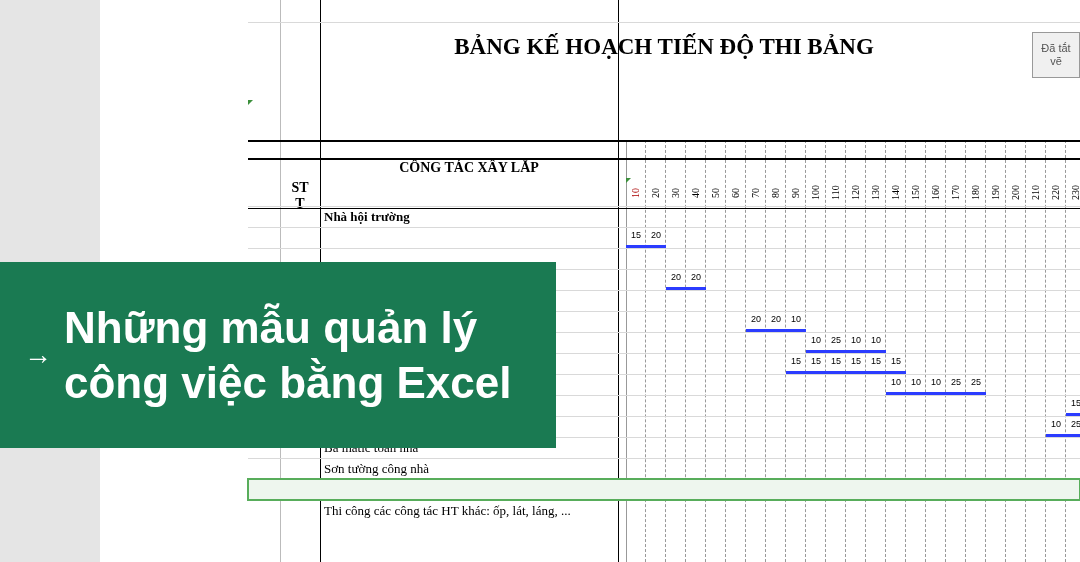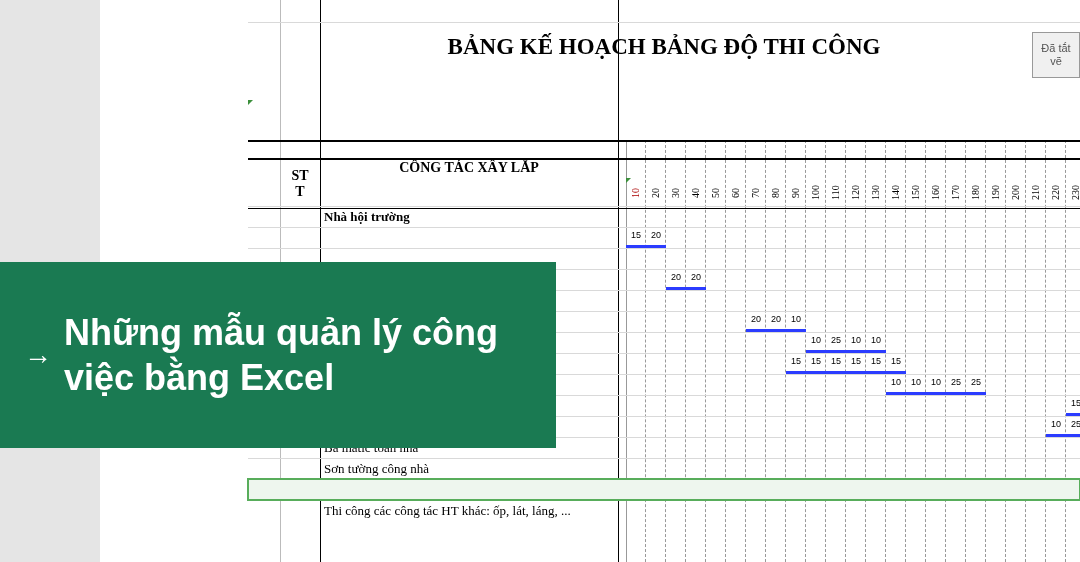--- a/index.html
+++ b/index.html
@@ -46,21 +46,21 @@
   .tc-label{position:absolute;bottom:2px;left:0;width:100%;text-align:center;font-size:10px;color:#a00;writing-mode:vertical-rl;transform:rotate(180deg);height:24px;line-height:var(--timecol-w);font-family:"Times New Roman",serif;}
   .tc-label.black{color:#000;}
   
   .bar{position:absolute;height:3px;background:var(--bar);top:17px;}
   .dur{position:absolute;font-size:9px;font-family:Arial;top:2px;width:var(--timecol-w);text-align:center;color:#000;}
   
   .selrow{position:absolute;left:0;right:0;height:var(--cell-h);outline:2px solid var(--sel);outline-offset:-1px;background:var(--sel-fill);}
   
   .banner{position:absolute;left:0;top:262px;width:556px;height:186px;background:var(--green);display:flex;align-items:center;padding-left:24px;box-sizing:border-box;}
   .banner .arrow{color:#fff;font-size:28px;margin-right:12px;font-weight:300;}
-  .banner .txt{color:#fff;font-size:36px;font-weight:700;line-height:1.25;font-family:"Segoe UI",Arial,sans-serif;}
+  .banner .txt{color:#fff;font-size:44px;font-weight:700;line-height:1.25;font-family:"Segoe UI",Arial,sans-serif;}
   
   .btn-da{position:absolute;right:0;top:32px;width:46px;height:44px;border:1px solid #999;background:#f0f0f0;font-size:11px;color:#555;display:flex;align-items:center;justify-content:center;text-align:center;line-height:1.2;}
   
   .gtri{position:absolute;width:0;height:0;border-style:solid;border-width:5px 5px 0 0;border-color:#3b8f3b transparent transparent transparent;}
   
   .maskTop{position:absolute;left:378px;right:0;top:0;height:158px;background:#fff;}
 </style>
 </head>
 <body>
 
@@ -119,24 +119,24 @@
           <div class="tcol" style="left: 320px;"></div>
           <div class="tcol" style="left: 340px;"></div>
           <div class="tcol" style="left: 360px;"></div>
           <div class="tcol" style="left: 380px;"></div>
           <div class="tcol" style="left: 400px;"></div>
           <div class="tcol" style="left: 420px;"></div>
           <div class="tcol" style="left: 440px;"></div>
         </div>
       <div class="maskTop" style="height: 140px;"></div>
 
-      <div class="row title1" id="row2" style="top: 22px; height: 48px; line-height: 48px;"><span>BẢNG KẾ HOẠCH BẢNG ĐỘ THI CÔNG</span></div>
+      <div class="row title1" id="row2" style="top: 22px; height: 48px; line-height: 48px;"><span>BẢNG KẾ HOẠCH TIẾN ĐỘ THI BẢNG</span></div>
 
       <div class="hdrband" id="hdrband" style="top: 158px; height: 48px;">
-        <div style="position:absolute;left:32px;width:40px;top:8px;bottom:0;text-align:center;" class="hdr"><span style="white-space:pre-line">ST
+        <div style="position:absolute;left:32px;width:40px;top:20px;bottom:0;text-align:center;" class="hdr"><span style="white-space:pre-line">ST
 T</span></div>
         <div style="position:absolute;left:72px;width:298px;top:0;bottom:0;display:flex;align-items:flex-start;justify-content:center" class="hdr">
             <span>CÔNG TÁC XÂY LẮP</span>
           </div>
         <div id="ticklabels"></div>
       <div class="tc-label" style="position: absolute; left: 378px; top: 20px; width: 20px; height: 26px;">10</div>
           <div class="tc-label black" style="position: absolute; left: 398px; top: 20px; width: 20px; height: 26px;">20</div>
           <div class="tc-label black" style="position: absolute; left: 418px; top: 20px; width: 20px; height: 26px;">30</div>
           <div class="tc-label black" style="position: absolute; left: 438px; top: 20px; width: 20px; height: 26px;">40</div>
           <div class="tc-label black" style="position: absolute; left: 458px; top: 20px; width: 20px; height: 26px;">50</div>

